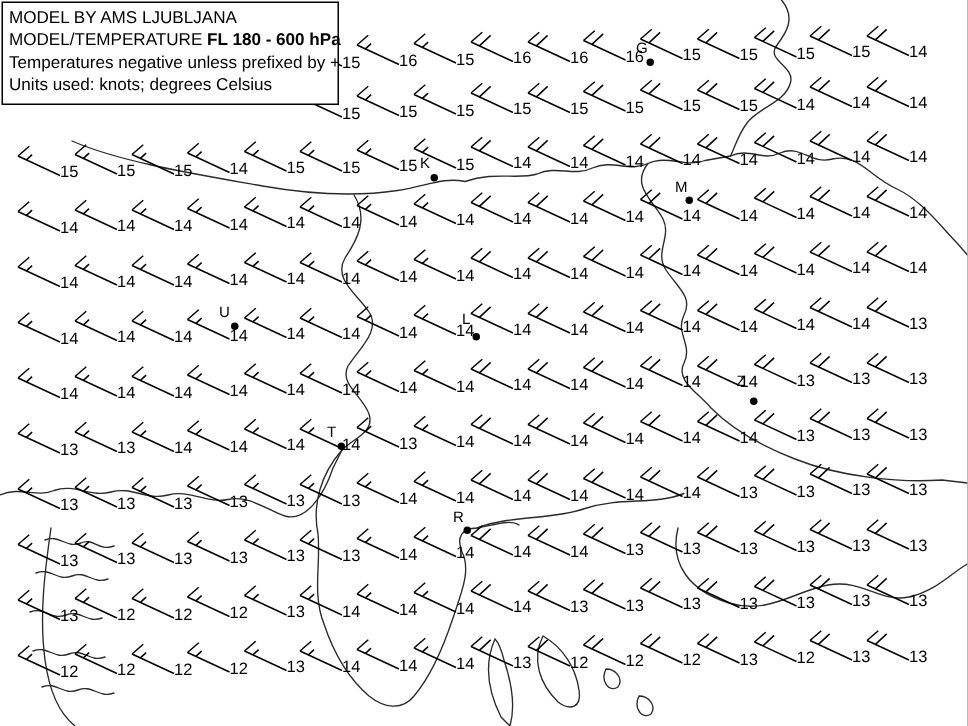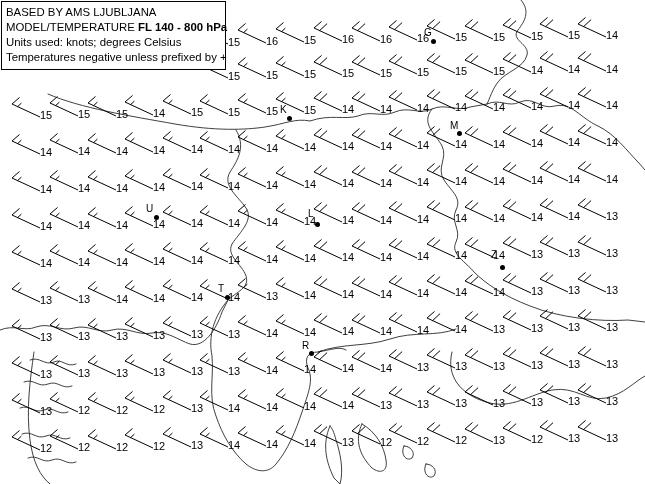--- a/index.html
+++ b/index.html
@@ -1171,20 +1171,20 @@
       <div class="city-dot" style="left: 314.5px; top: 221.5px;"></div>
       <div class="city-letter" style="left: 491px; top: 250px;">Z</div>
       <div class="city-dot" style="left: 499.5px; top: 264.5px;"></div>
       <div class="city-letter" style="left: 218px; top: 284px;">T</div>
       <div class="city-dot" style="left: 224.5px; top: 294.5px;"></div>
       <div class="city-letter" style="left: 302px; top: 341px;">R</div>
       <div class="city-dot" style="left: 308.5px; top: 350.5px;"></div>
     </div>
 
   <div class="info-box">
-    <div class="info-line">BASED BY AMS LJUBLJANA</div>
-    <div class="info-line"><span>MODEL/TEMPERATURE </span><b>FL 140 - 800 hPa</b></div>
+    <div class="info-line">MODEL BY AMS LJUBLJANA</div>
+    <div class="info-line"><span>MODEL/TEMPERATURE </span><b>FL 180 - 600 hPa</b></div>
+    <div class="info-line">Temperatures negative unless prefixed by +</div>
     <div class="info-line">Units used: knots; degrees Celsius</div>
-    <div class="info-line">Temperatures negative unless prefixed by +</div>
   </div>
 
 
 </div>
 
 </body></html>

